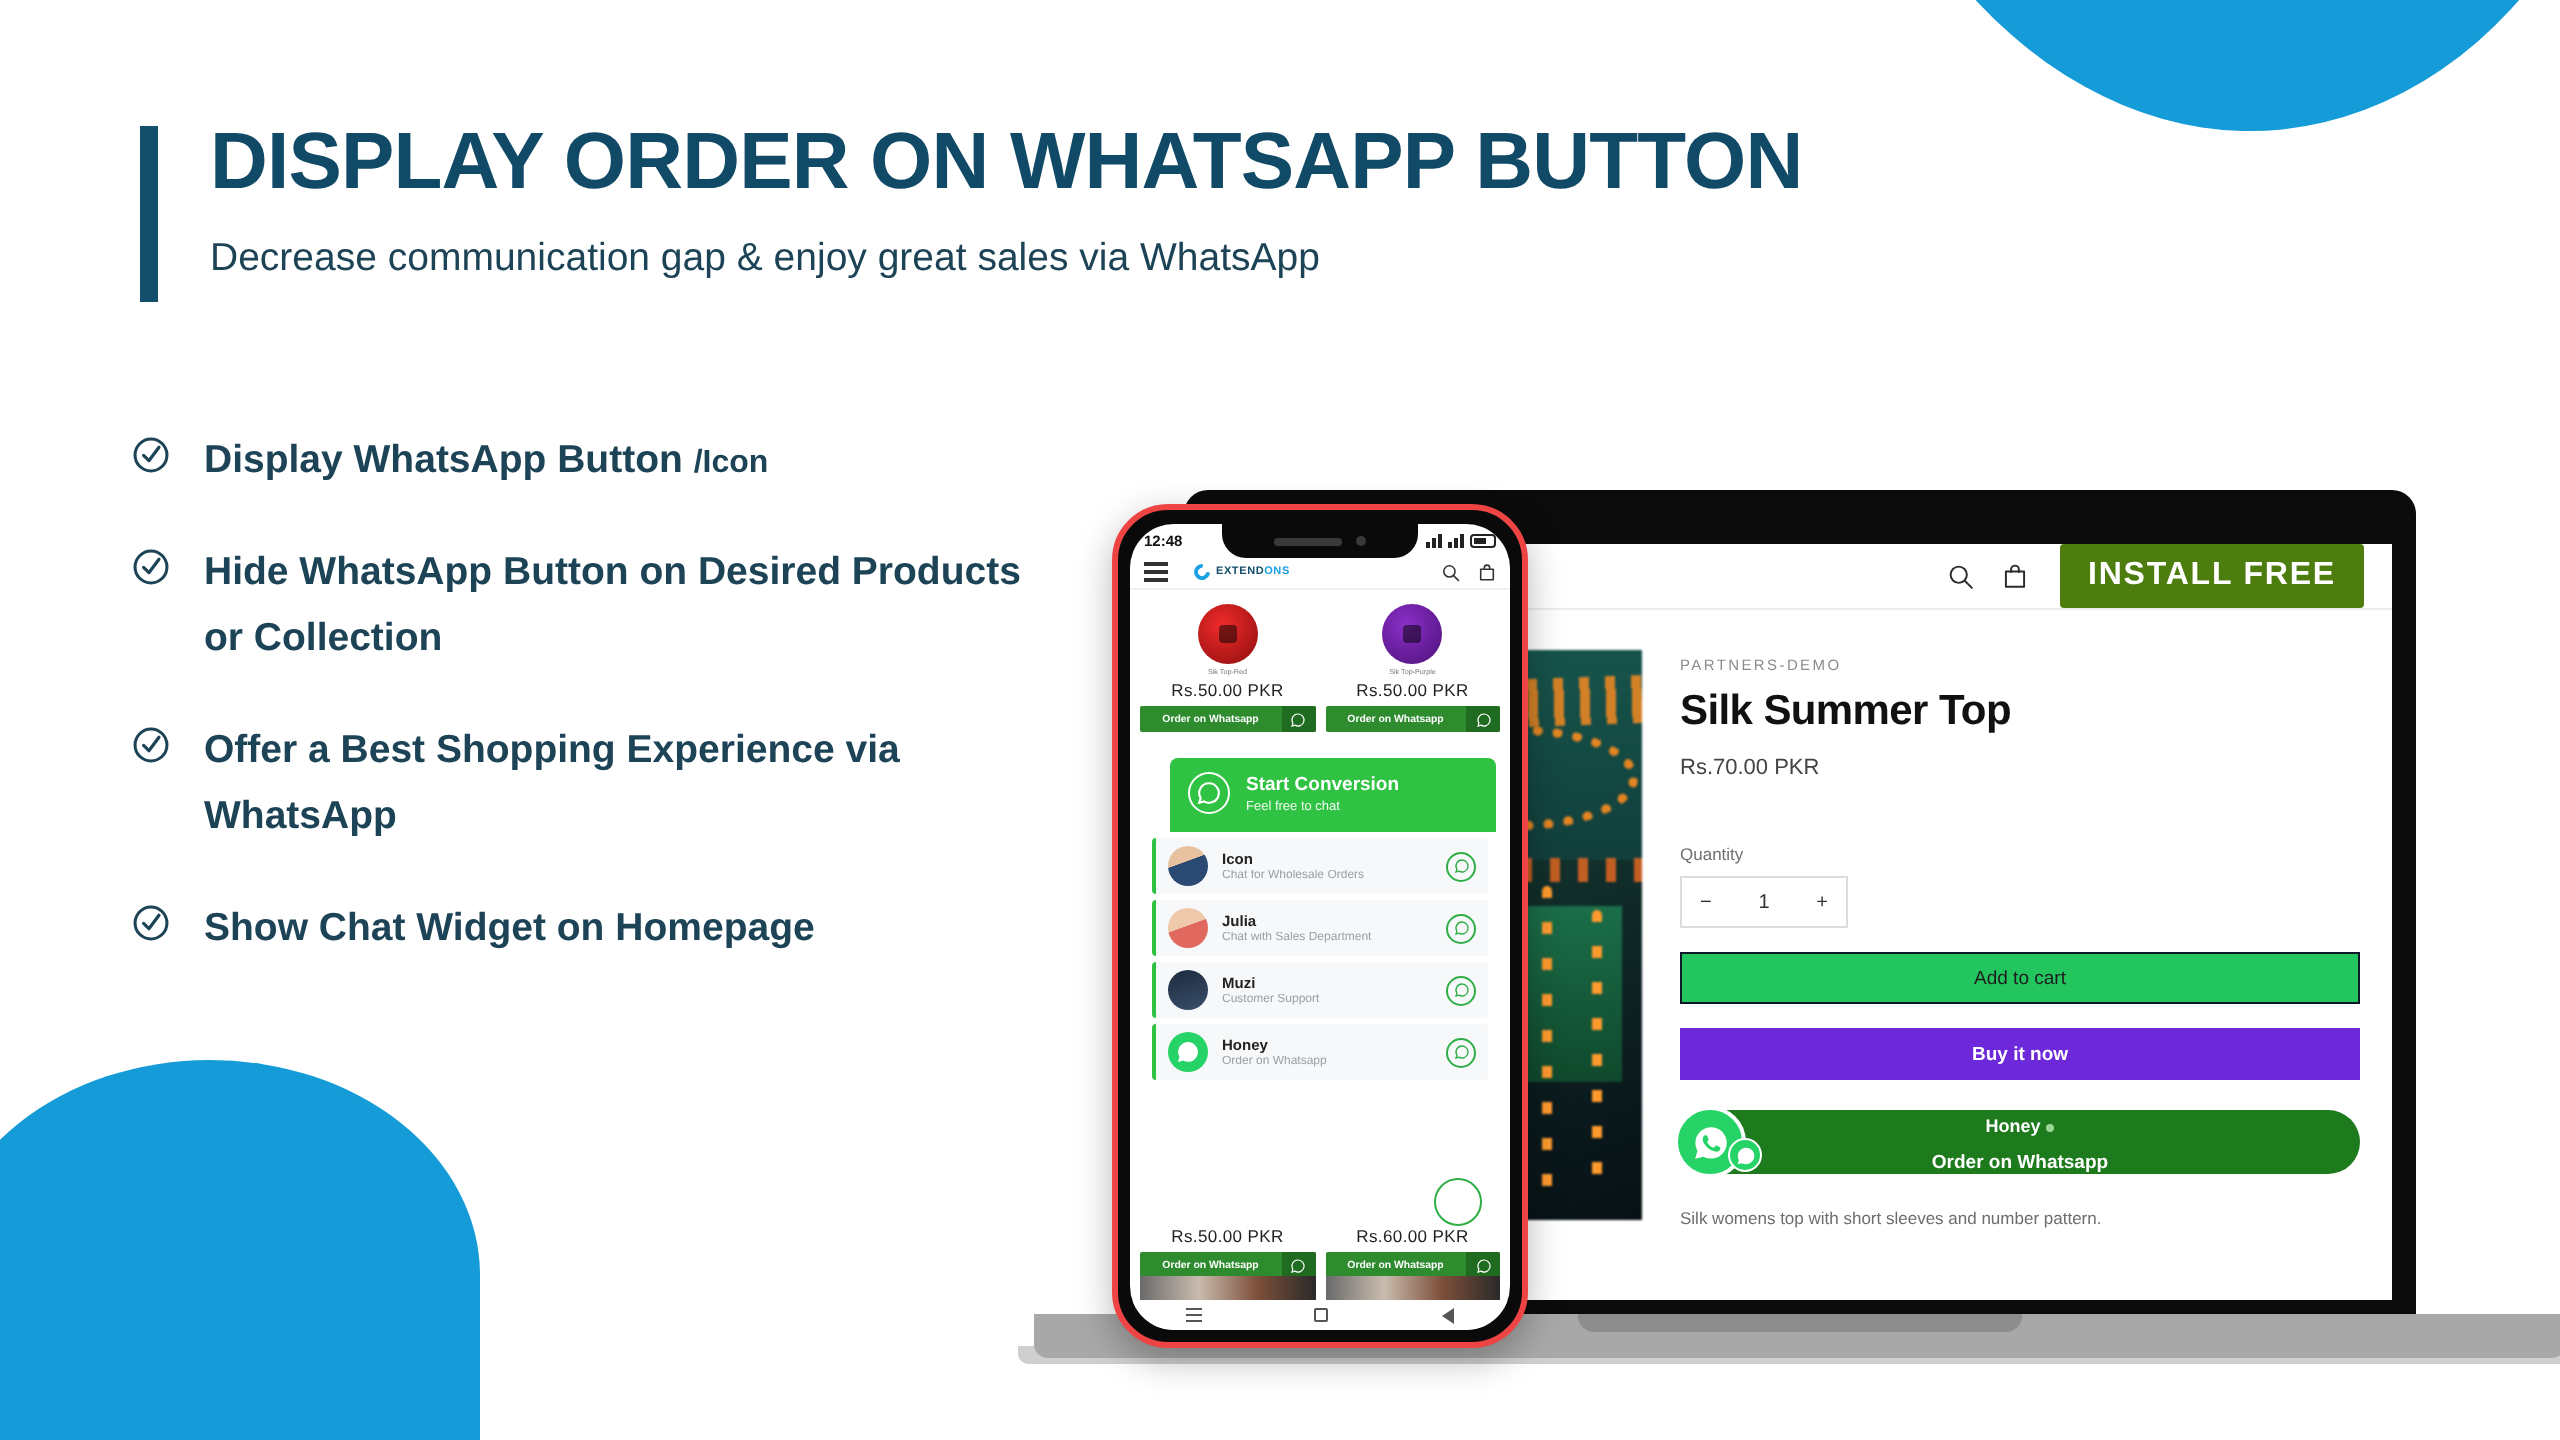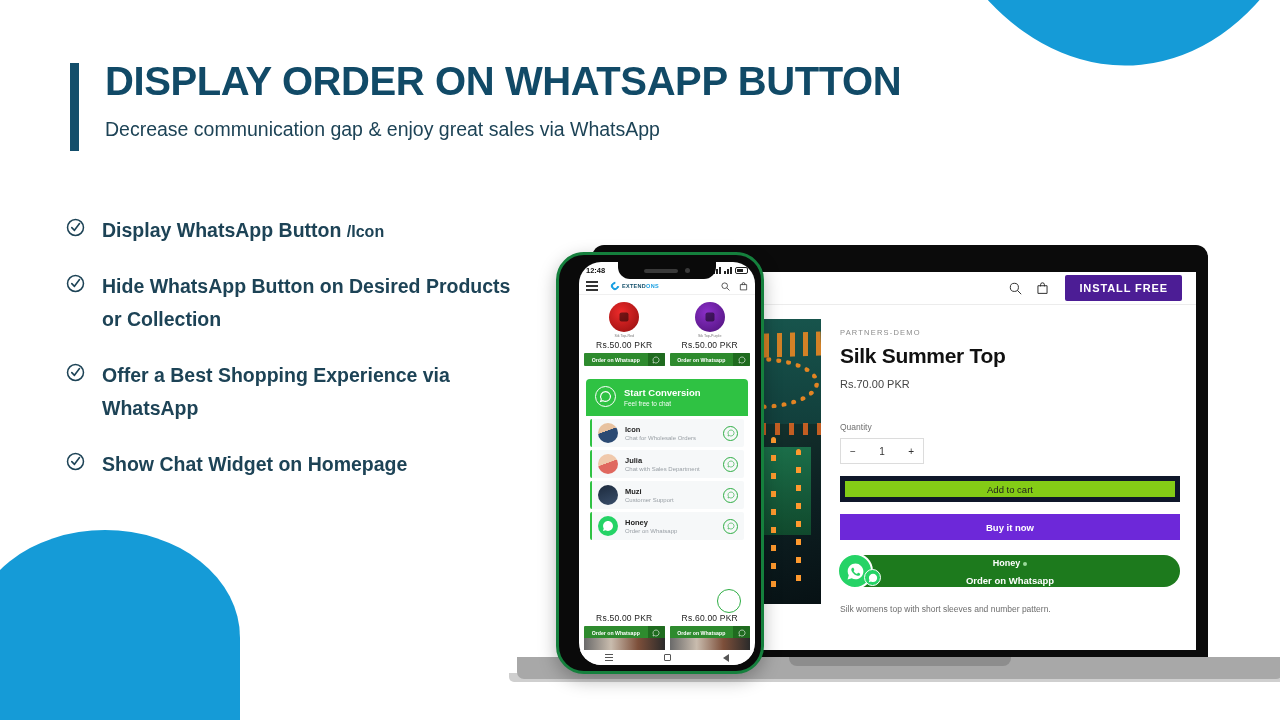--- a/index.html
+++ b/index.html
@@ -137,32 +137,32 @@
   .chat-support {
     font-size: 10.5px;
     color: #5c6670;
     display: flex; align-items: center; gap: 5px;
   }
   .chev { font-size: 8px; color: #8a939b; }
   .site-header .spacer { flex: 1; }
   .hicon { margin-left: 14px; color: #2b2b2b; display: flex; }
   .install-free {
     margin-left: 16px;
-    background: #4c1d95;
+    background: #4d7c0f;
     color: #ffffff;
-    font-size: 11px;
+    font-size: 16px;
     font-weight: 700;
     letter-spacing: 0.9px;
     padding: 7px 14px;
     border: none;
     border-radius: 2px;
   }
 
   
-  .product-area { display: flex; padding: 14px 0 0 0; }
+  .product-area { display: flex; padding: 14px 0 0 0; align-items: center; }
   .product-photo {
     width: 200px; height: 285px;
     margin-left: 17px;
     position: relative;
     overflow: hidden;
     background: #123;
     filter: blur(0.4px);
   }
   .photo-bg {
     position: absolute; inset: 0;
@@ -240,21 +240,21 @@
     border: 1px solid #dcdcdc;
     display: flex; align-items: center; justify-content: space-between;
     padding: 0 9px;
     font-size: 10px; color: #333;
   }
   .btn-cart, .btn-buy {
     margin-top: 12px; width: 100%; height: 26px;
     display: flex; align-items: center; justify-content: center;
     font-size: 9.5px;
   }
-  .btn-cart { border: 5px solid #0f172a; background: #84cc16; color: #1d1d1d; }
+  .btn-cart { border: 1px solid #0f172a; background: #22c55e; color: #1d1d1d; }
   .btn-buy { background: #6d28d9; color: #fff; border: none; font-weight: 600; }
   .btn-wa {
     margin-top: 15px; width: 100%; height: 32px;
     background: #1d7a1d;
     border-radius: 17px;
     position: relative;
     display: flex; align-items: center; justify-content: center;
     color: #fff;
     border: none;
   }
@@ -286,22 +286,22 @@
   .phone {
     position: absolute;
     left: 556px; top: 252px;
     width: 208px; height: 422px;
     z-index: 4;
   }
   .phone-body {
     position: absolute; inset: 0;
     background: #0a0a0a;
     border-radius: 28px;
-    border: 3px solid #15803d;
-    padding: 7px 6px 6px 20px;
+    border: 3px solid #ef4444;
+    padding: 7px 6px 6px 6px;
     box-shadow: 0 6px 18px rgba(0,0,0,.28);
   }
   .phone-screen {
     width: 100%; height: 100%;
     background: #fff;
     border-radius: 22px;
     overflow: hidden;
     position: relative;
   }
   .notch {
@@ -380,21 +380,21 @@
   }
 
   .chatpanel {
     position: absolute; left: 7px; right: 7px; top: 117px;
     z-index: 6;
   }
   .chat-head {
     background: #2fc243;
     border-radius: 4px 4px 0 0;
     padding: 7px 9px 9px 9px;
-    display: flex; align-items: center; gap: 8px;
+    display: flex; align-items: center; gap: 8px; margin-left: 13px;
   }
   .chat-head .wicon {
     width: 21px; height: 21px; border-radius: 50%;
     border: 1.6px solid #fff;
     display: flex; align-items: center; justify-content: center;
   }
   .chat-head .ht { color: #fff; }
   .chat-head .ht .t1 { font-size: 9.5px; font-weight: 800; }
   .chat-head .ht .t2 { font-size: 6.5px; margin-top: 2px; opacity: .95; }
   .chat-list { background: #fff; padding: 3px 4px 4px 4px; }

